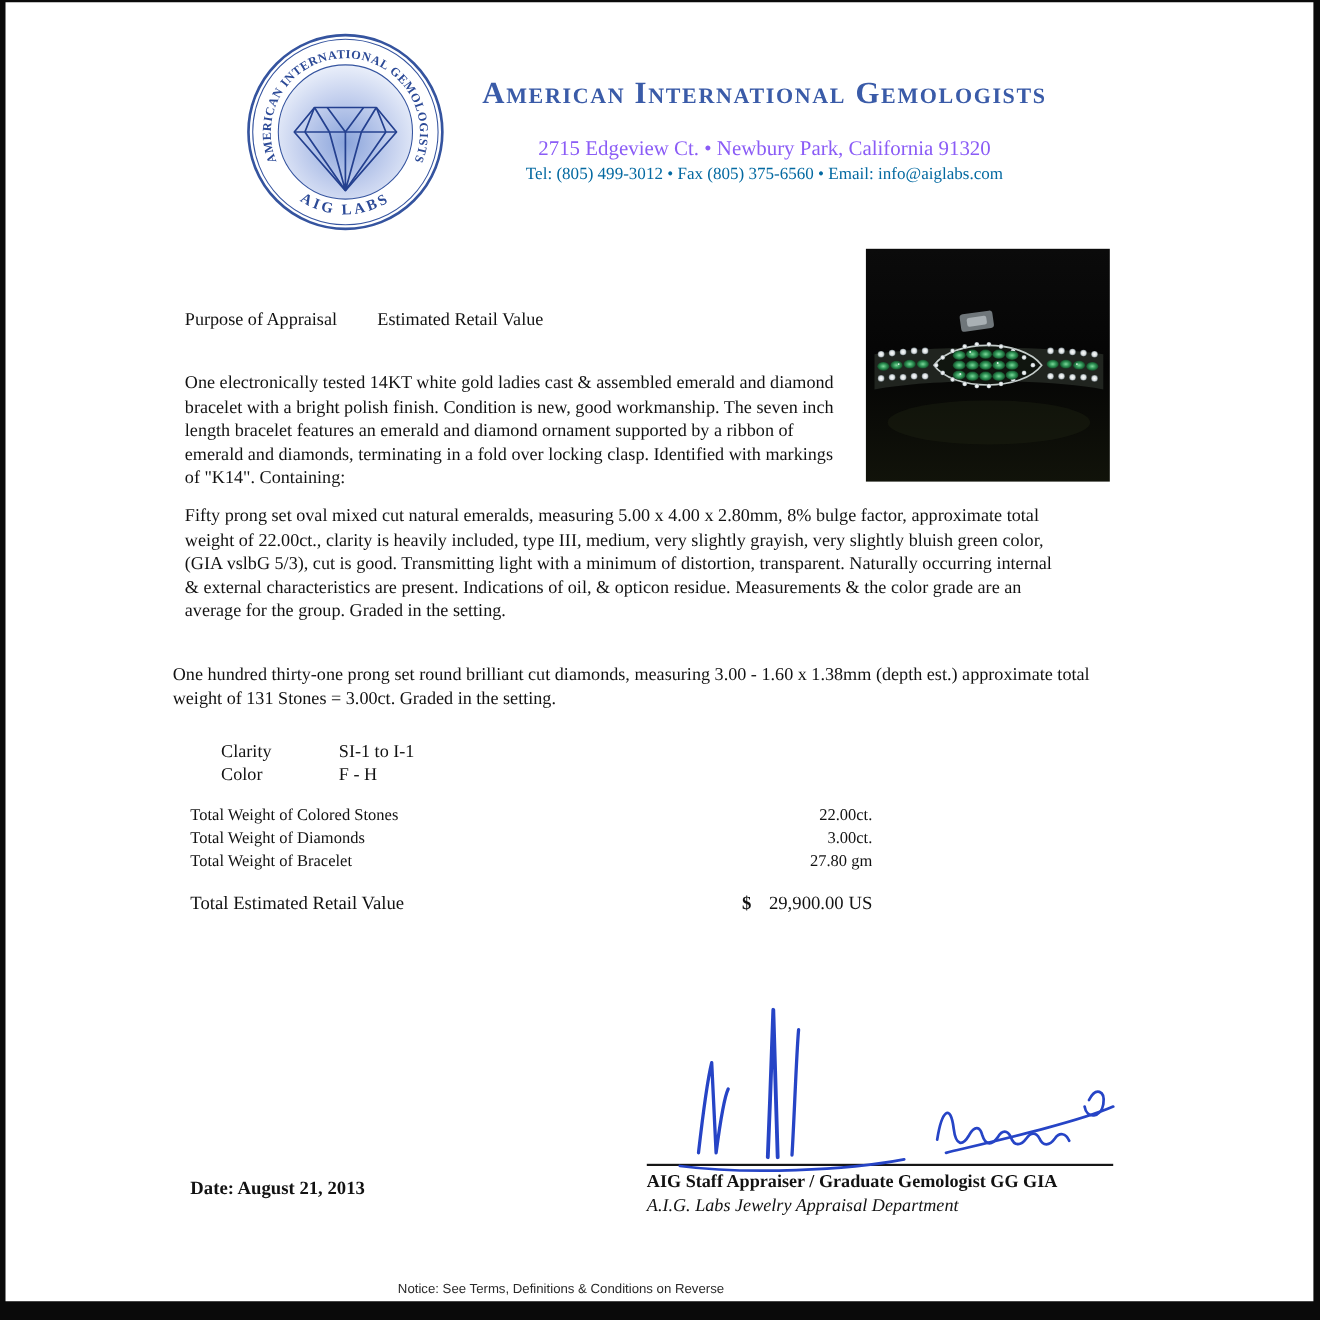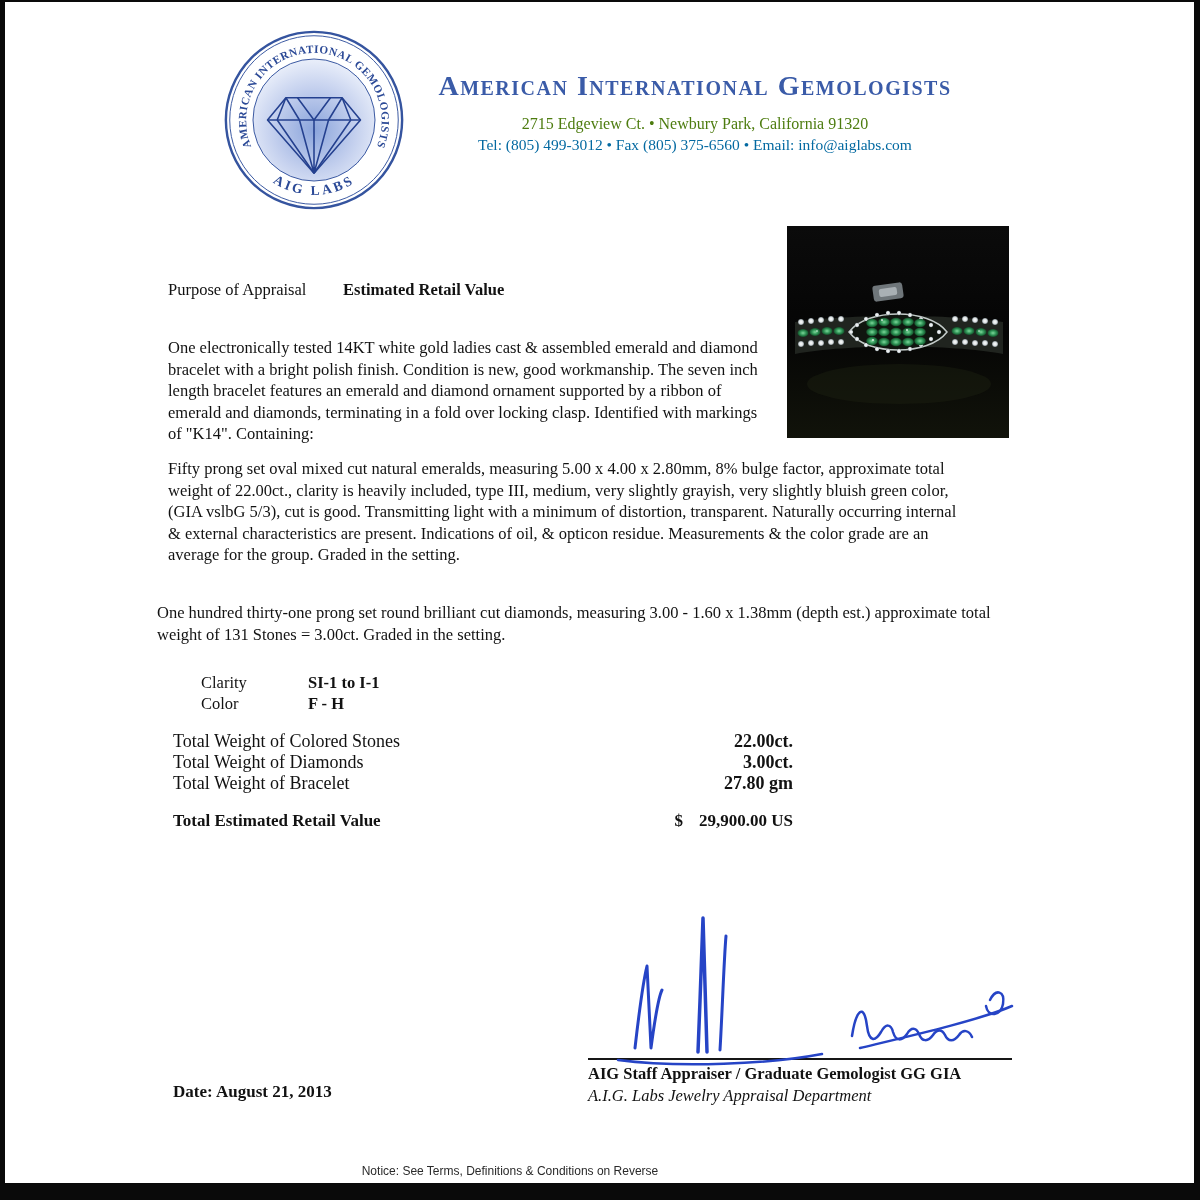--- a/index.html
+++ b/index.html
@@ -12,52 +12,52 @@
     border-left:5px solid #0a0a0a;border-right:6px solid #0a0a0a;
     border-top:2px solid #0a0a0a;border-bottom:17px solid #0a0a0a;}
   .abs{position:absolute;}
 
   
   .logo{left:222px;top:28px;width:184px;height:184px;}
   .hdr{left:400px;top:70px;width:590px;text-align:center;}
   .hdr-title{font-size:28px;font-weight:600;font-variant:small-caps;
     color:#3a5ba8;letter-spacing:1.5px;white-space:nowrap;}
   .hdr-sub{font-size:21px;font-weight:700;color:#3c3c3e;letter-spacing:0.8px;margin-top:4px;white-space:nowrap;}
-  .hdr-addr{font-size:16px;margin-top:13px;color:#4d7c0f;}
+  .hdr-addr{font-size:19px;margin-top:23px;color:#8b5cf6;}
   .hdr-contact{font-size:15.5px;margin-top:3px;color:#0369a1;}
 
   
   .photo{left:787px;top:226px;width:222px;height:212px;}
 
   
   .appraisal{left:168px;top:279px;font-size:16.5px;line-height:21px;}
   .app-row{display:flex;}
   .app-label{width:175px;}
-  .bold{font-weight:700;}
+  .bold{font-weight:400;}
 
   .para{font-size:16.5px;line-height:21.5px;color:#121212;}
   .para-item{left:168px;top:337px;width:606px;}
   .para-emeralds{left:168px;top:458px;width:798px;}
   .para-diamonds{left:157px;top:602px;width:845px;}
 
   .grades{left:201px;top:672px;font-size:16.5px;line-height:21px;}
   .grade-row{display:flex;}
   .grade-label{width:107px;}
 
-  .totals{left:173px;top:731px;width:620px;font-size:18px;line-height:21px;}
+  .totals{left:173px;top:731px;width:620px;font-size:15px;line-height:21px;}
   .tot-row{display:flex;justify-content:space-between;}
   .retail{left:173px;top:811px;width:620px;display:flex;font-size:17px;}
   .retail .cur{margin-left:auto;font-weight:700;margin-right:16px;}
 
   
   .sig-svg{left:560px;top:878px;width:470px;height:200px;z-index:5;}
   .sig-line{left:588px;top:1058px;width:424px;height:0;border-top:2px solid #161616;}
   .sig-title{left:588px;top:1064px;font-size:16.5px;font-weight:700;}
   .sig-dept{left:588px;top:1086px;font-size:16.5px;font-style:italic;}
-  .date{left:173px;top:1070px;font-size:17px;font-weight:700;margin-top:12px;}
+  .date{left:173px;top:1070px;font-size:17px;font-weight:700;}
 
   .notice{left:0;top:1164px;width:1020px;text-align:center;
     font-family:"Liberation Sans", sans-serif;font-size:12px;color:#2a2a2a;}
 </style>
 </head>
 <body>
 
 <div>
 
   <div class="frame"></div>

